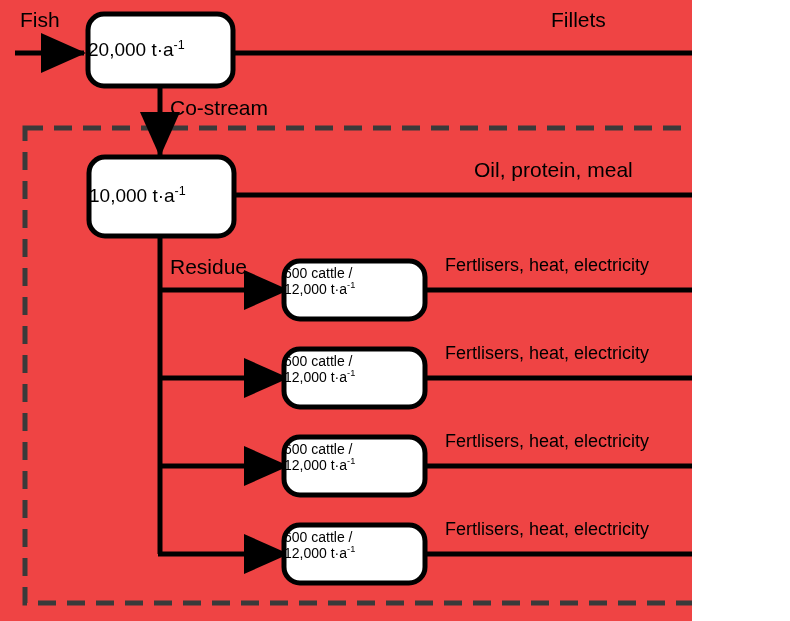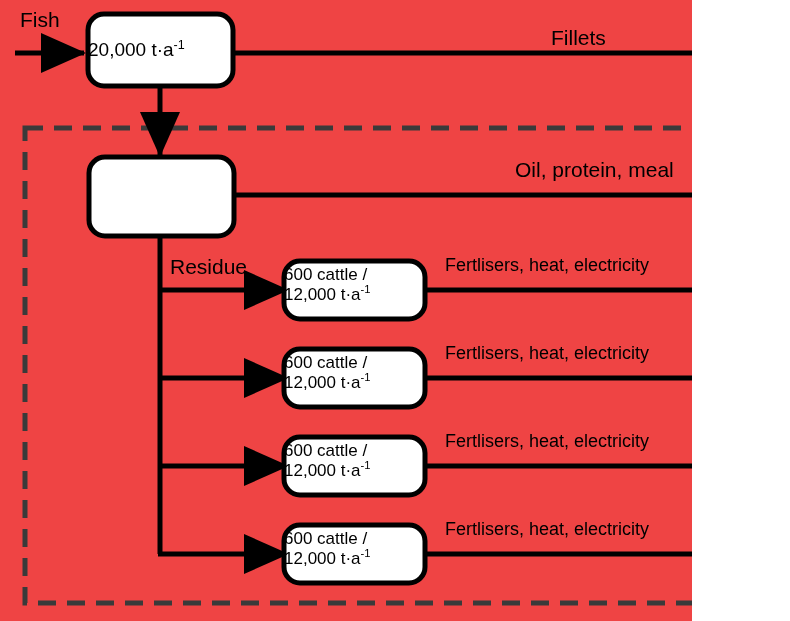--- a/index.html
+++ b/index.html
@@ -29,21 +29,21 @@
   .flow-label {
     position: absolute;
     color: #000000;
     white-space: nowrap;
     line-height: 1.15;
   }
   .box-label {
     font-size: 19px;
   }
   .box-label.small {
-    font-size: 17px;
+    font-size: 14px;
   }
   .flow-label {
     font-size: 21px;
   }
   .flow-label.sub {
     font-size: 18px;
   }
   sup {
     font-size: 0.66em;
     vertical-align: super;
@@ -96,27 +96,33 @@
   </svg>
 
   <div class="flow-label" style="left:20px; top:8px;">
     <span>Fish</span>
   </div>
 
   <div class="box-label" style="left:88px; top:39px; width:145px;">
     <span>20,000 t·a</span><sup>-1</sup>
   </div>
 
-  <div class="flow-label" style="left:551px; top:26px;text-align:right;">
+  <div class="flow-label" style="left:551px; top:8px;text-align:right;">
     <span>Fillets</span>
   </div>
 
+  <div class="flow-label" style="left:170px; top:96px;">
+    <span>Co-stream</span>
+  </div>
 
+  <div class="box-label" style="left:89px; top:185px; width:145px;">
+    <span>10,000 t·a</span><sup>-1</sup>
+  </div>
 
-  <div class="flow-label" style="left:474px; top:158px;margin-left:41px;">
+  <div class="flow-label" style="left:474px; top:158px;">
     <span>Oil, protein, meal</span>
   </div>
 
   <div class="flow-label" style="left:170px; top:255px;">
     <span>Residue</span>
   </div>
 
   <div class="box-label small" style="left:284px; top:265px; width:141px;">
     <div>600 cattle /</div>
     <div><span>12,000 t·a</span><sup>-1</sup></div>

